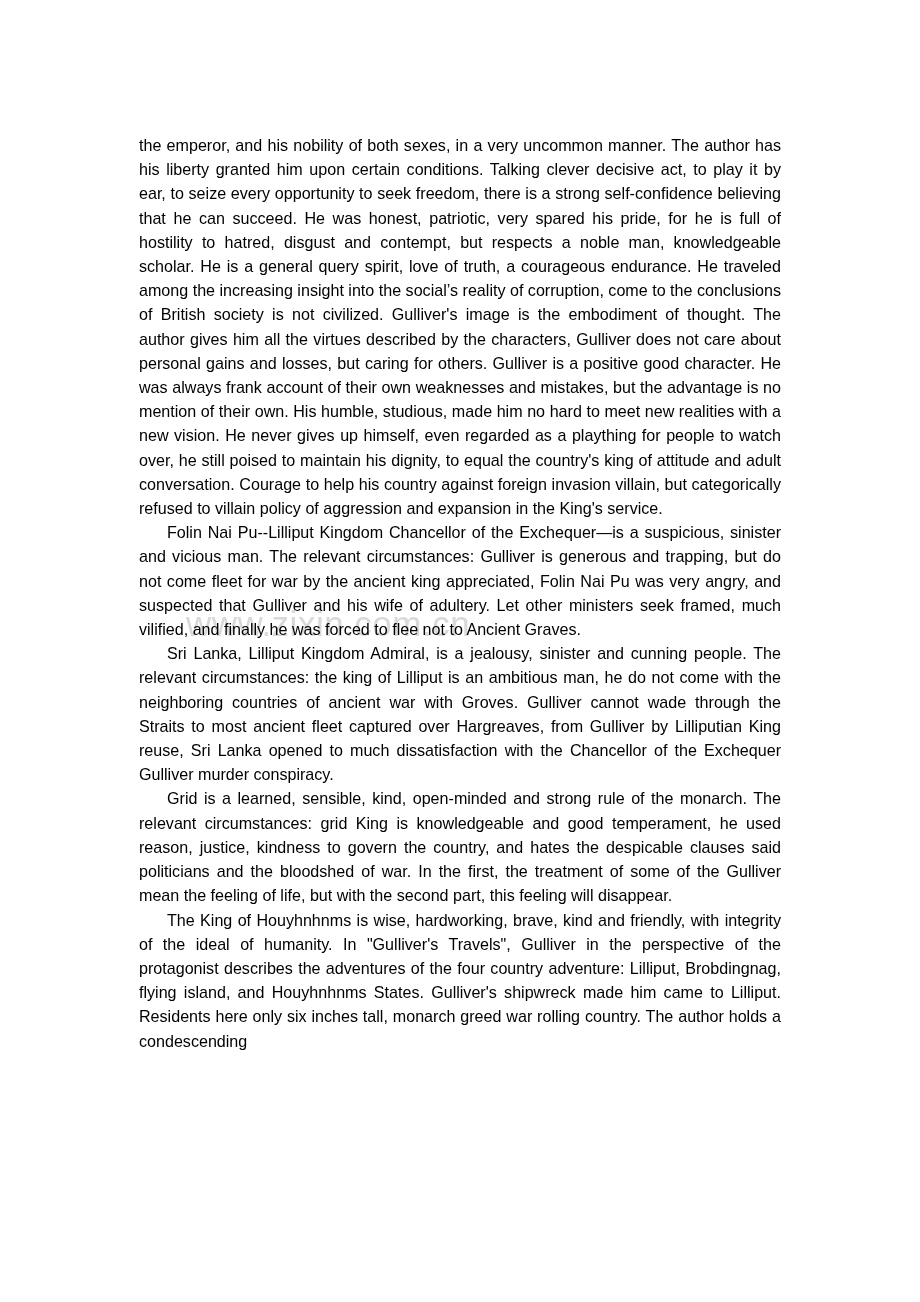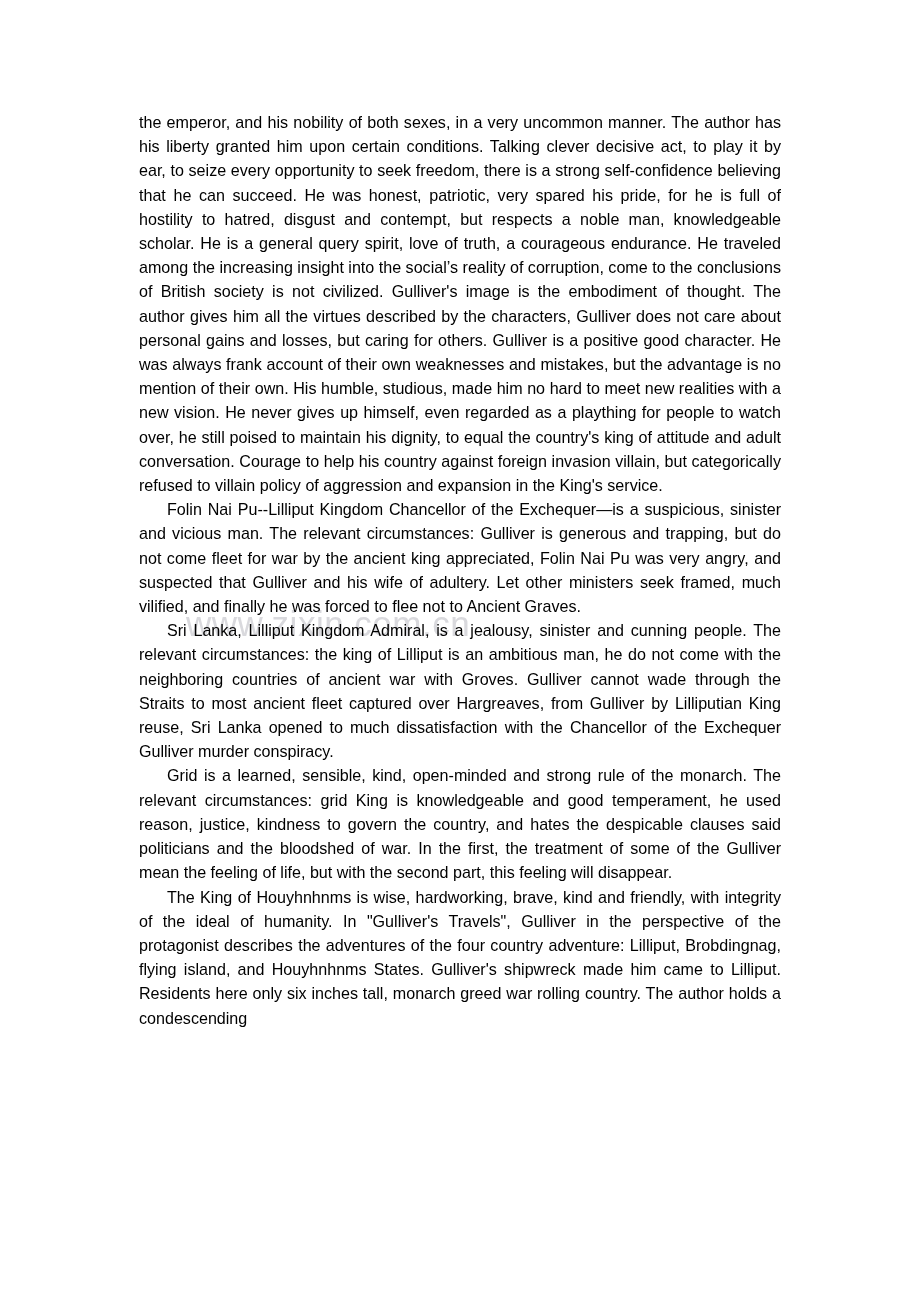--- a/index.html
+++ b/index.html
@@ -48,20 +48,21 @@
     text-align: justify;
     text-justify: inter-word;
     font-size: 16.1px;
     line-height: 24.2px;
     color: #000000;
     text-indent: 28px;
     word-spacing: 0px;
   }
   p.para.no-indent {
     text-indent: 0;
+    margin-top: 23px;
   }
 </style>
 </head>
 <body>
 
 <div id="page">
 
   <div id="watermark">www.zixin.com.cn</div>
 
   <div id="text-body">

